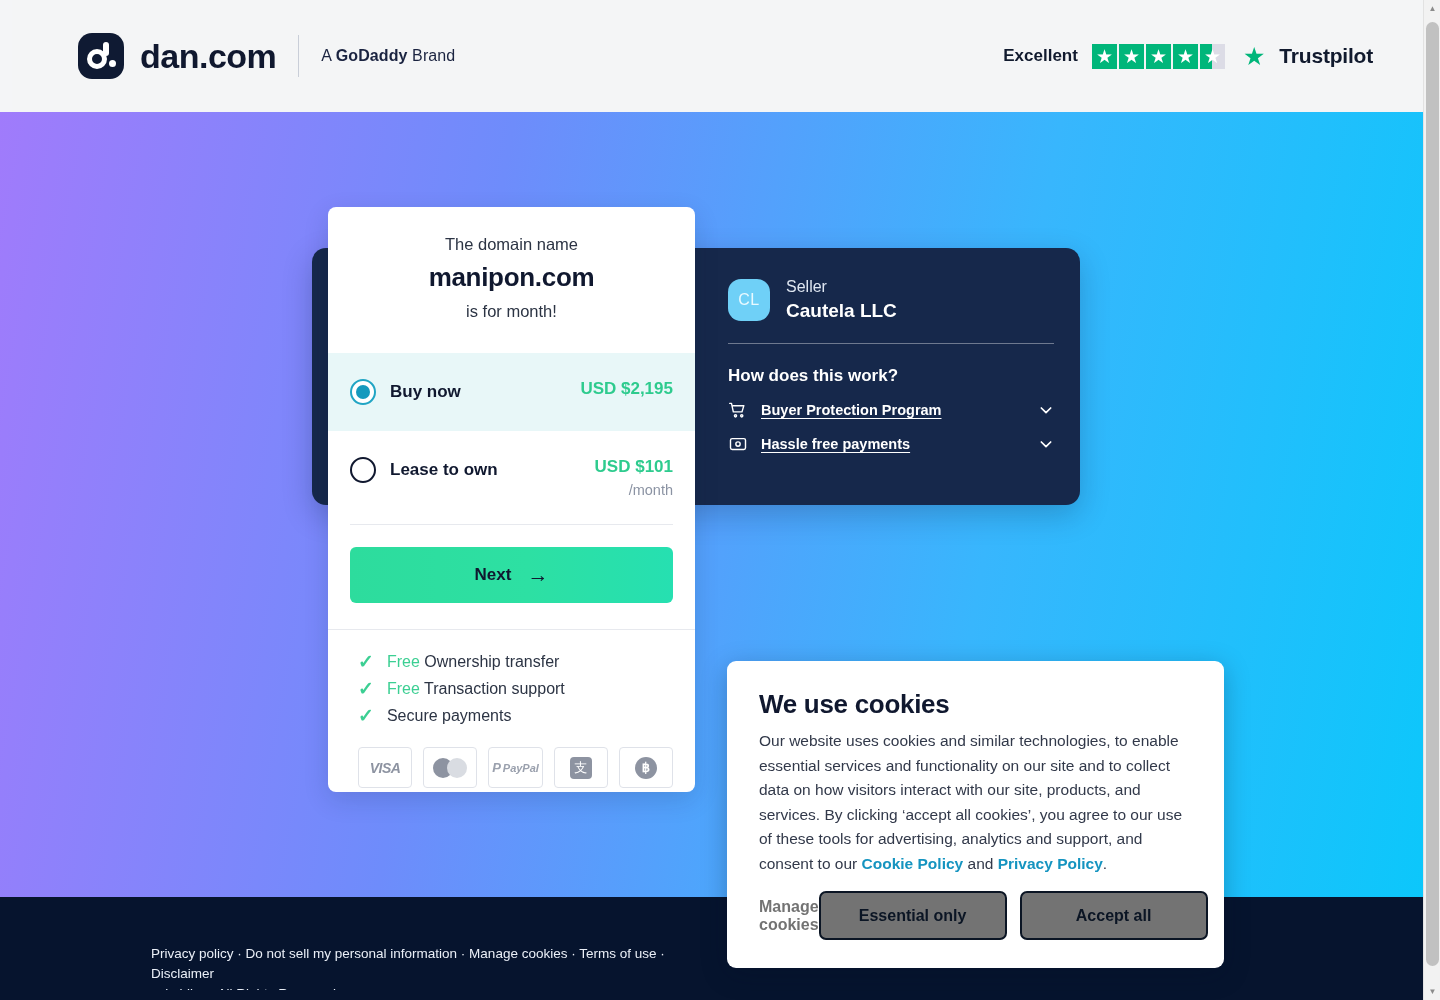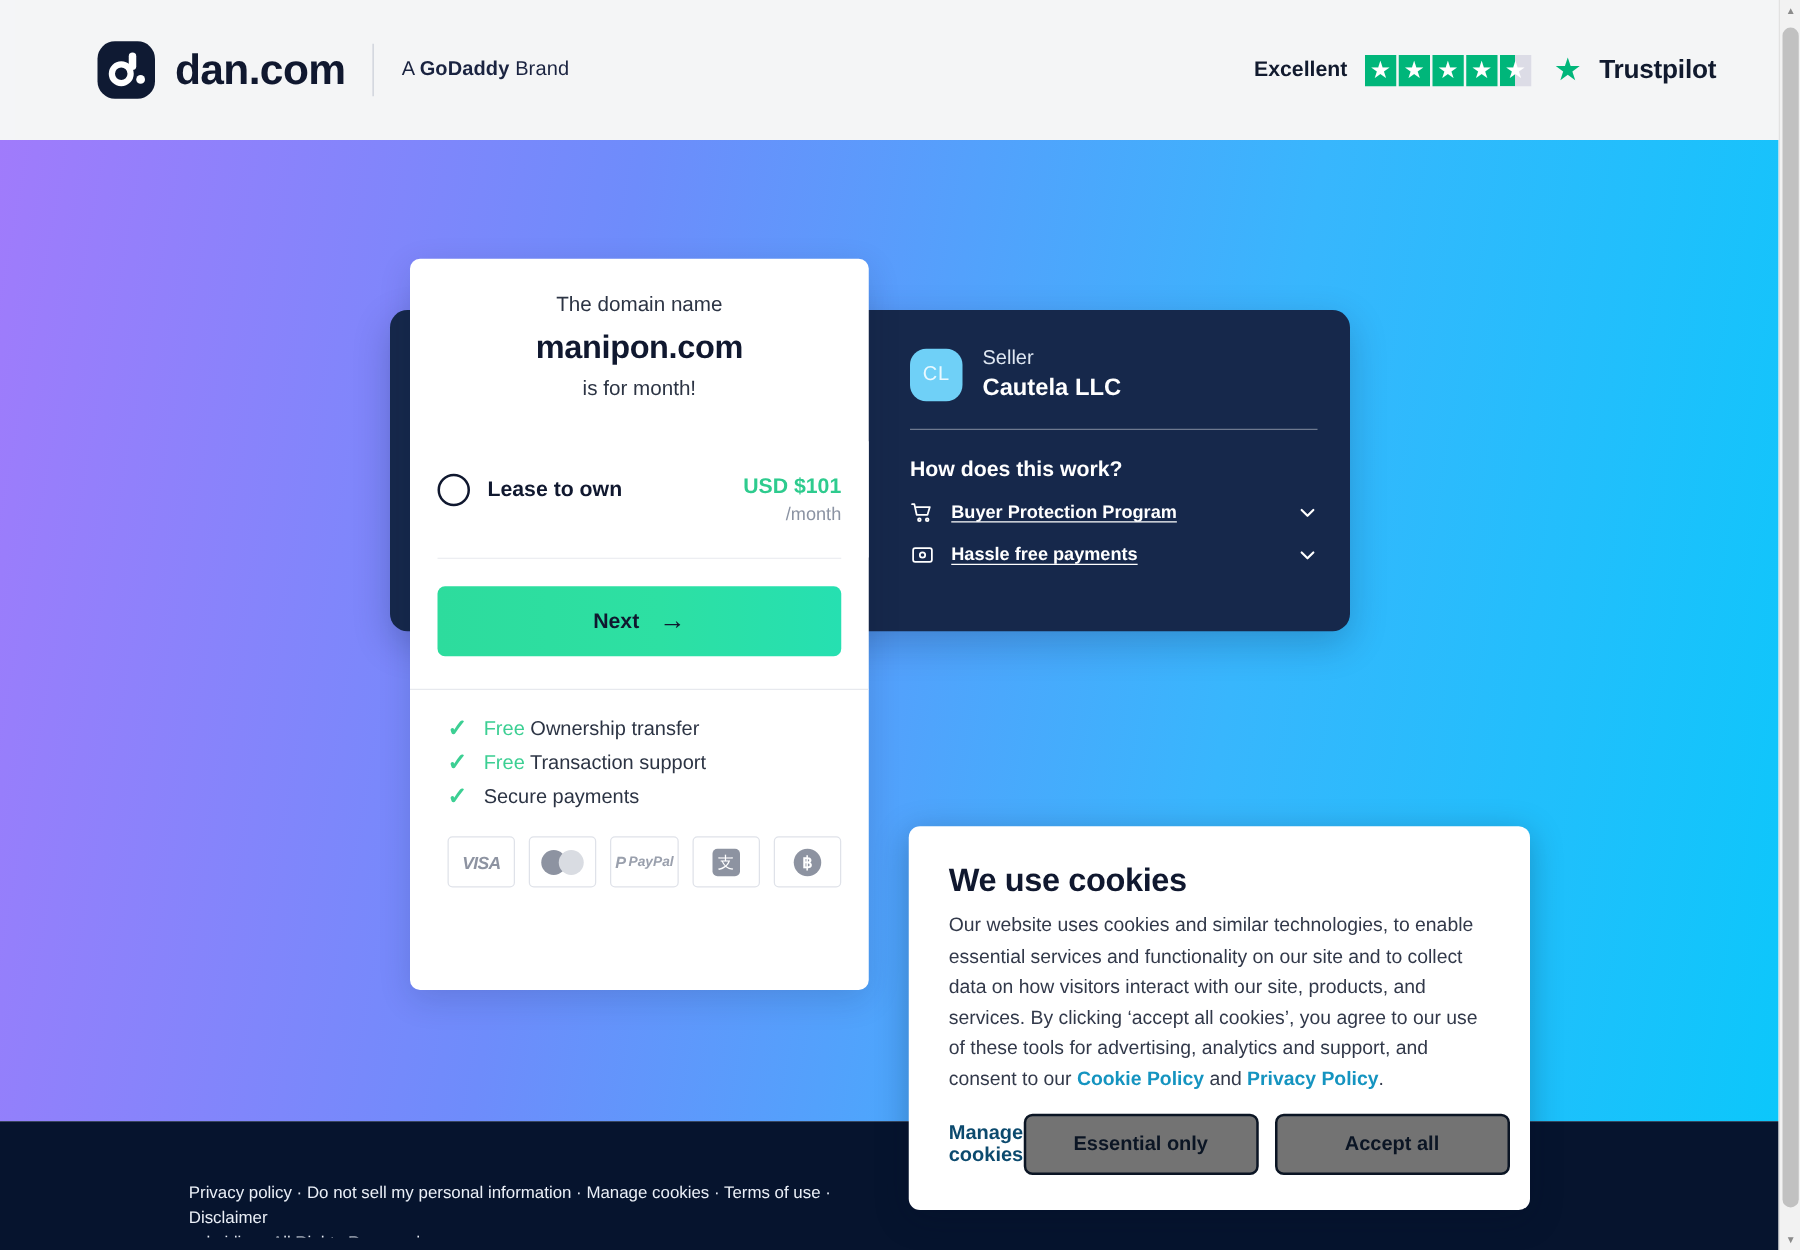--- a/index.html
+++ b/index.html
@@ -244,21 +244,21 @@
   }
   #cookie-body {
     margin-top: 9px; font-size: 15.5px; line-height: 24.5px; color: #32394a;
   }
   #cookie-body a { color: #1594c0; font-weight: 700; text-decoration: none; }
   #cookie-actions {
     position: absolute; left: 32px; right: 32px; top: 230px;
     display: flex; align-items: center;
   }
   #manage-cookies {
-    font-size: 16px; font-weight: 800; color: #0c4a6e; cursor: pointer;
+    font-size: 16px; font-weight: 800; color: #737373; cursor: pointer;
   }
   .cookie-btn {
     height: 49px; min-width: 188px; border: 2px solid #0b1524;
     border-radius: 7px; background: #737373; color: #0b1524;
     font-size: 16px; font-weight: 800; cursor: pointer;
     font-family: "Liberation Sans", sans-serif;
   }
   #essential-only { margin-left: auto; }
   #accept-all { margin-left: 13px; }
 
@@ -371,20 +371,29 @@
       </div>
     </div>
 
     <div id="offer-card">
       <div id="offer-head">
         <div id="lead-text">The domain name</div>
         <div id="domain-name">manipon.com</div>
         <div id="tail-text">is for month!</div>
       </div>
 
+      <div class="option-row" id="option-buy">
+        <div class="opt-left">
+          <span class="radio checked"></span>
+          <span class="opt-label">Buy now</span>
+        </div>
+        <div class="opt-price-wrap">
+          <div class="opt-price">USD $2,195</div>
+        </div>
+      </div>
 
       <div class="option-row" id="option-lease">
         <div class="opt-left">
           <span class="radio"></span>
           <span class="opt-label">Lease to own</span>
         </div>
         <div class="opt-price-wrap">
           <div class="opt-price">USD $101</div>
           <div class="opt-sub">/month</div>
         </div>

